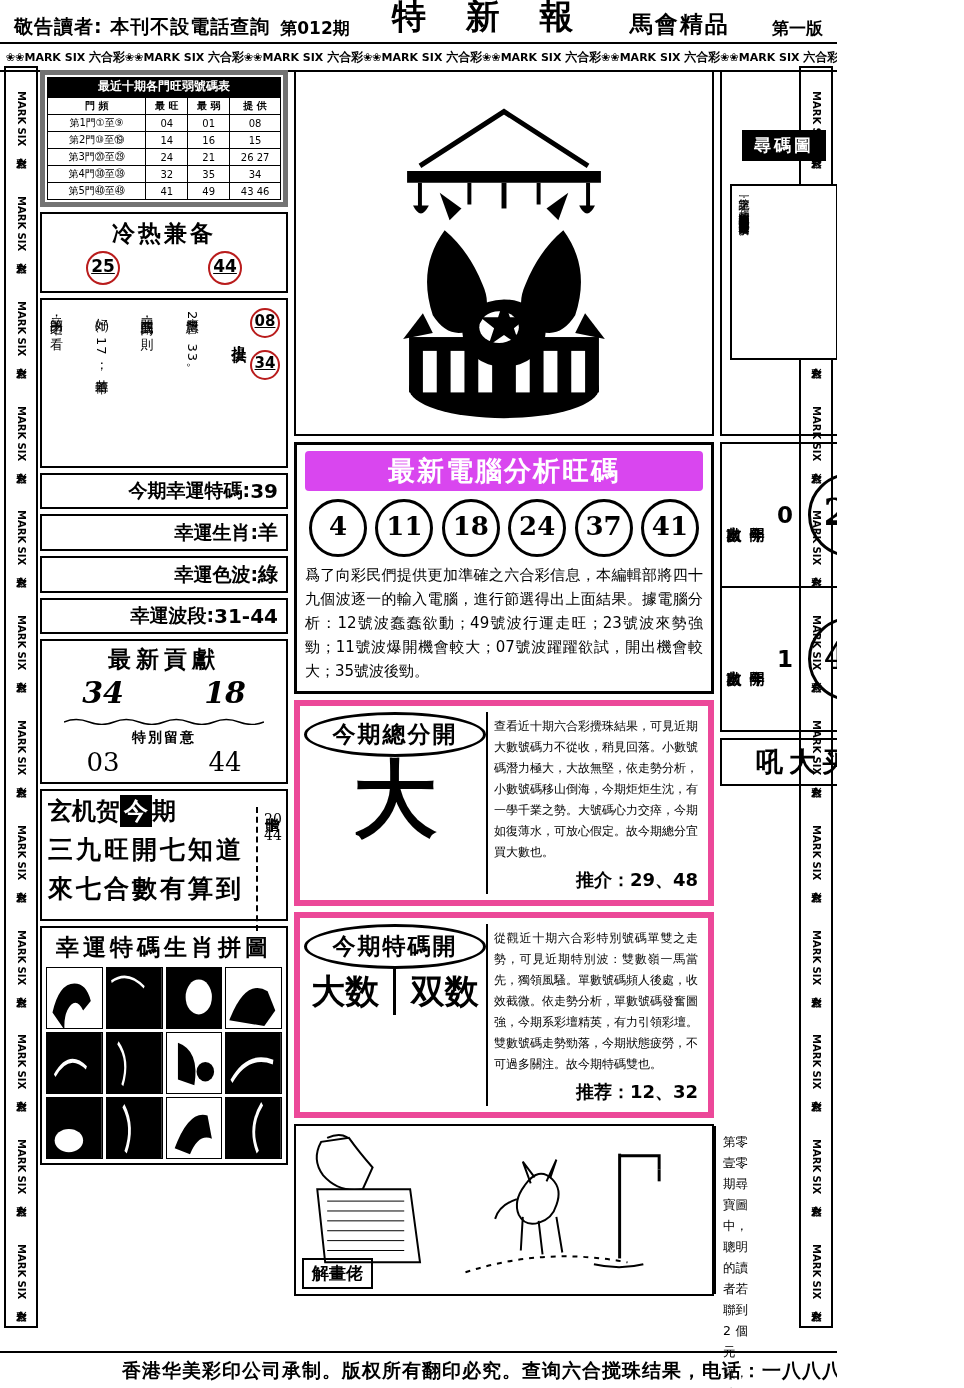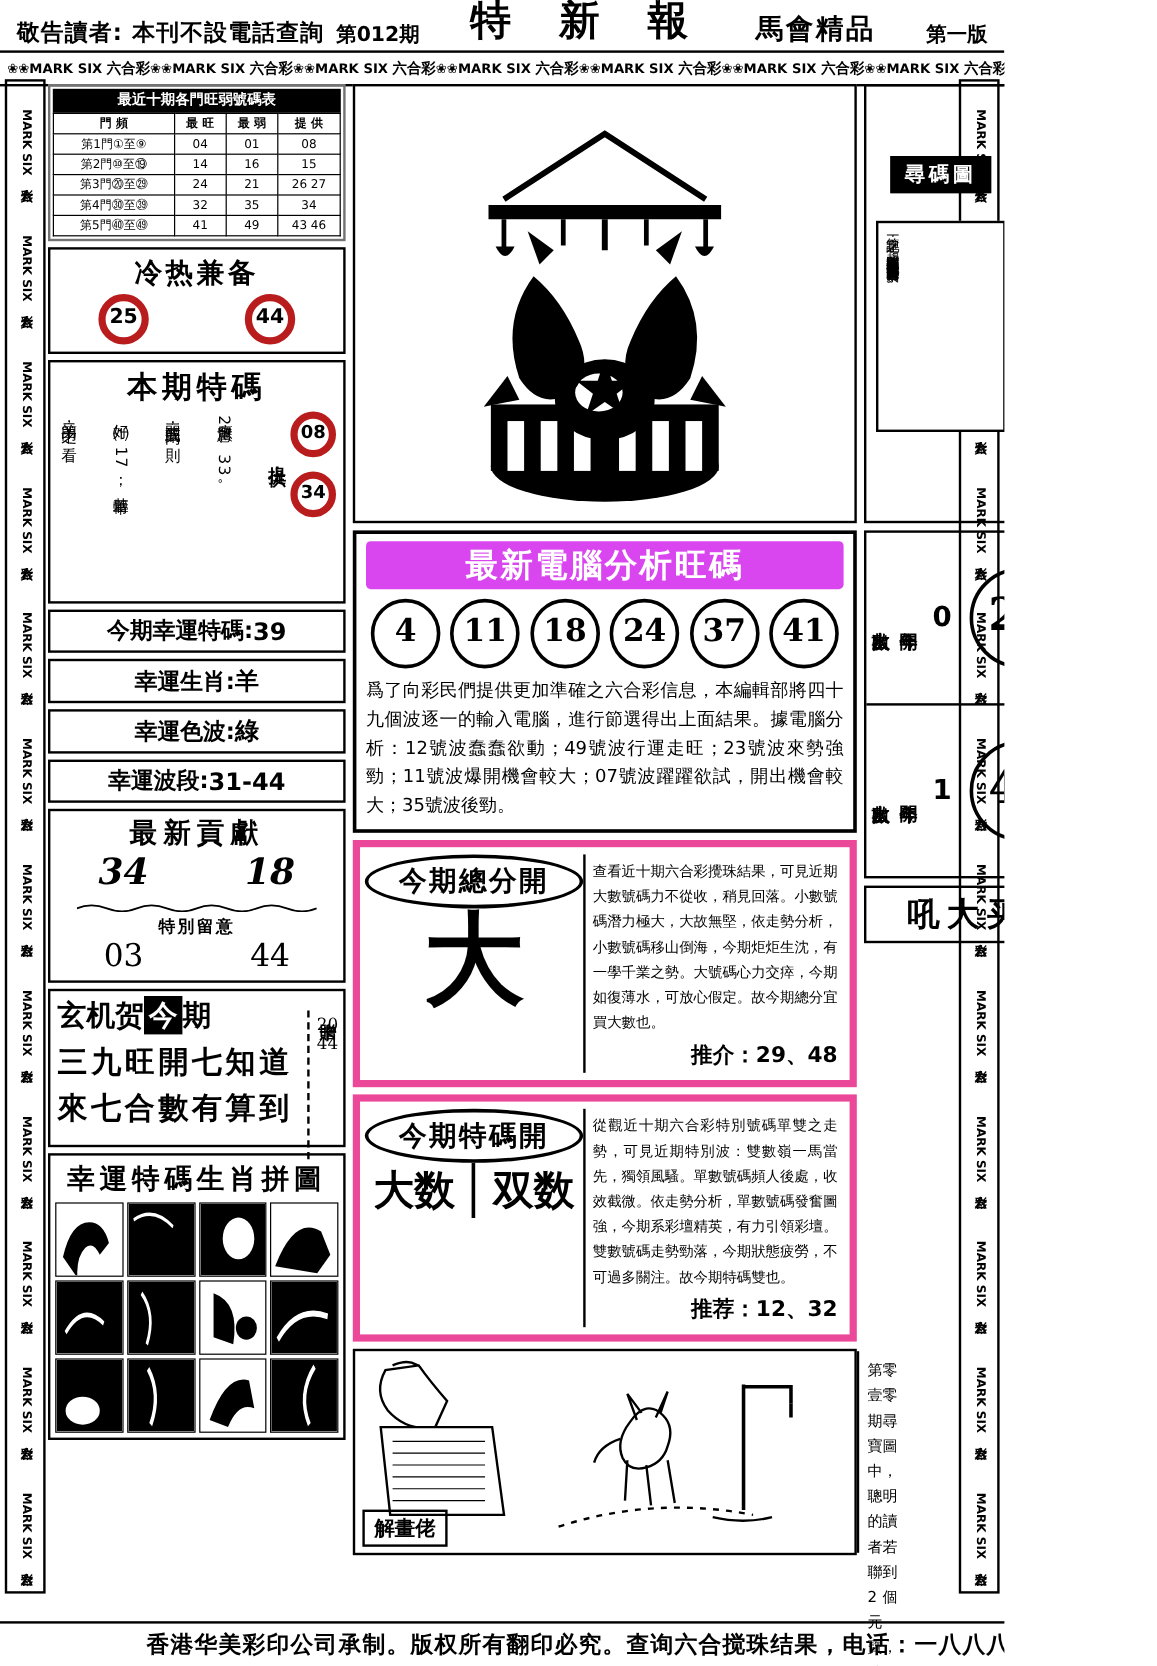--- a/index.html
+++ b/index.html
@@ -25,40 +25,40 @@
   .rail.left{left:4px;}
   .rail.right{right:4px;}
   .rail span{writing-mode:vertical-rl;font-size:10px;font-weight:bold;letter-spacing:0px;}
 
   
   .content{position:absolute;left:40px;top:70px;width:884px;}
   .row{display:flex;}
 
   
   .col-left{width:248px;margin-right:6px;}
-  .tbl-wrap{border:2px solid #737373;padding:2px;}
+  .tbl-wrap{border:5px solid #737373;padding:2px;}
   table.freq{border-collapse:collapse;width:100%;font-size:10px;}
   table.freq th,table.freq td{border:1px solid #000;text-align:center;padding:1px 0;}
   table.freq caption{font-size:12px;font-weight:bold;padding:1px 0 2px;background:#000;color:#fff;}
 
   .lengre{border:2px solid #000;margin-top:5px;padding:4px 0 6px;text-align:center;}
   .lengre .t{font-size:23px;font-weight:bold;letter-spacing:3px;font-family:"DejaVu Serif",serif;}
   .lengre .nums{display:flex;justify-content:space-around;margin-top:2px;}
-  .circ{display:inline-block;border:6px solid #b91c1c;border-radius:50%;width:30px;height:30px;line-height:27px;text-align:center;font-size:17px;font-weight:bold;}
+  .circ{display:inline-block;border:2px solid #b91c1c;border-radius:50%;width:30px;height:30px;line-height:27px;text-align:center;font-size:17px;font-weight:bold;text-decoration:underline;}
   .circ.sm{width:26px;height:26px;line-height:23px;font-size:15px;}
 
   .special{border:2px solid #000;margin-top:5px;padding:4px 6px 8px;}
   .special h3{margin:0;text-align:center;font-size:25px;font-weight:bold;letter-spacing:4px;font-family:"DejaVu Serif",serif;}
   .sp-body{display:flex;justify-content:space-between;align-items:flex-start;margin-top:4px;height:150px;}
   .vert{writing-mode:vertical-rl;font-size:13px;line-height:17px;letter-spacing:1px;}
   .sp-right{display:flex;align-items:center;}
   .sp-right .lbl{writing-mode:vertical-rl;font-size:15px;font-weight:bold;letter-spacing:2px;margin-right:2px;}
   .sp-right .nums{display:flex;flex-direction:column;gap:12px;justify-content:center;height:100%;}
 
-  .kv{border:2px solid #000;margin-top:5px;padding:3px 8px;display:flex;justify-content:center;align-items:center;font-size:19px;font-weight:bold;}
+  .kv{border:2px solid #000;margin-top:5px;padding:3px 8px;display:flex;justify-content:flex-end;align-items:center;font-size:19px;font-weight:bold;}
   .kv .v{font-size:20px;}
 
   .contrib{border:2px solid #000;margin-top:5px;padding:3px 0 5px;text-align:center;}
   .contrib .t{font-size:23px;font-weight:bold;letter-spacing:5px;font-family:"DejaVu Serif",serif;}
   .contrib .big{display:flex;justify-content:space-around;font-size:30px;font-style:italic;font-weight:bold;font-family:"DejaVu Serif",serif;}
   .contrib .note{font-size:14px;font-weight:bold;letter-spacing:2px;}
   .contrib .big2{display:flex;justify-content:space-around;font-size:26px;font-family:"DejaVu Serif",serif;}
   .wave{height:8px;}
 
   
@@ -235,21 +235,20 @@
 
         <div class="lengre">
           <div class="t">冷热兼备</div>
           <div class="nums" id="lengreNums">
               <div class="circ">25</div>
               <div class="circ">44</div>
             </div>
         </div>
 
         <div class="special">
-          <h3>本期特碼</h3>
           <div class="sp-body">
             <div class="vert">第二門之中，看</div>
             <div class="vert">好⑴、17；若轉單</div>
             <div class="vert">三門或第五門，則</div>
             <div class="vert">應留意27、33。</div>
             <div class="sp-right">
               <div class="lbl">提供：</div>
               <div class="nums" id="spNums">
                   <div class="circ sm">08</div>
                   <div class="circ sm">34</div>

